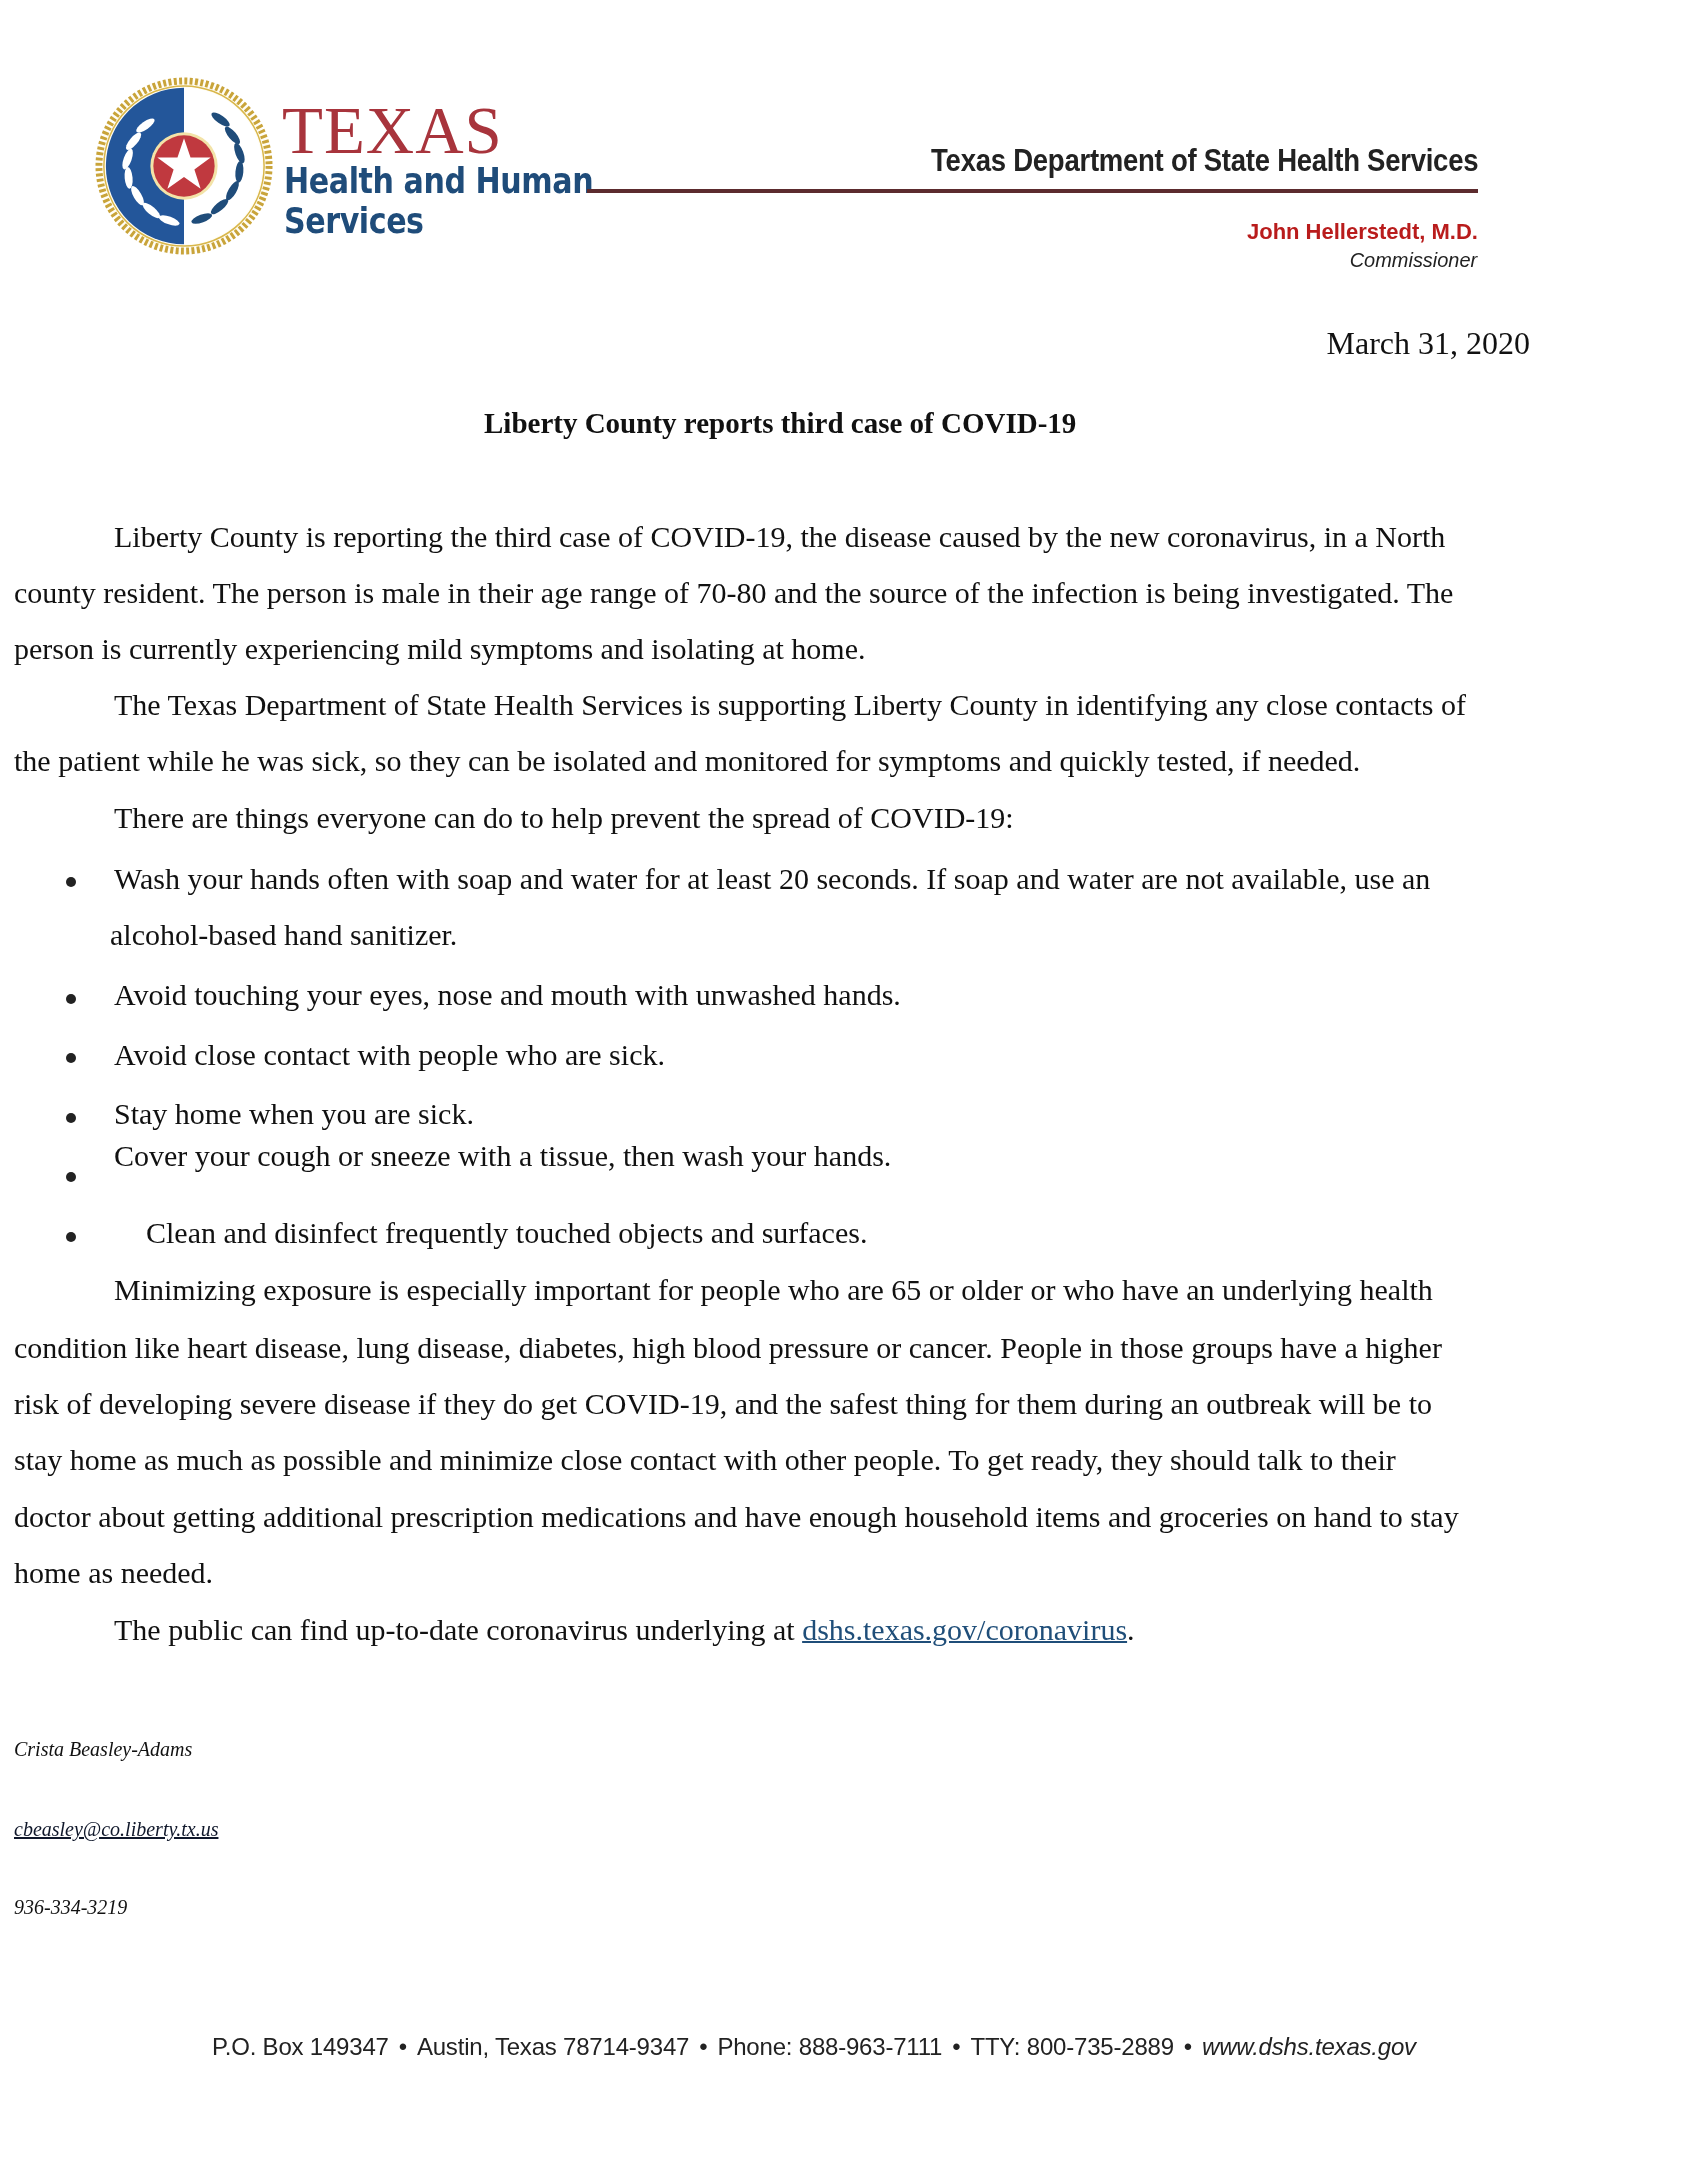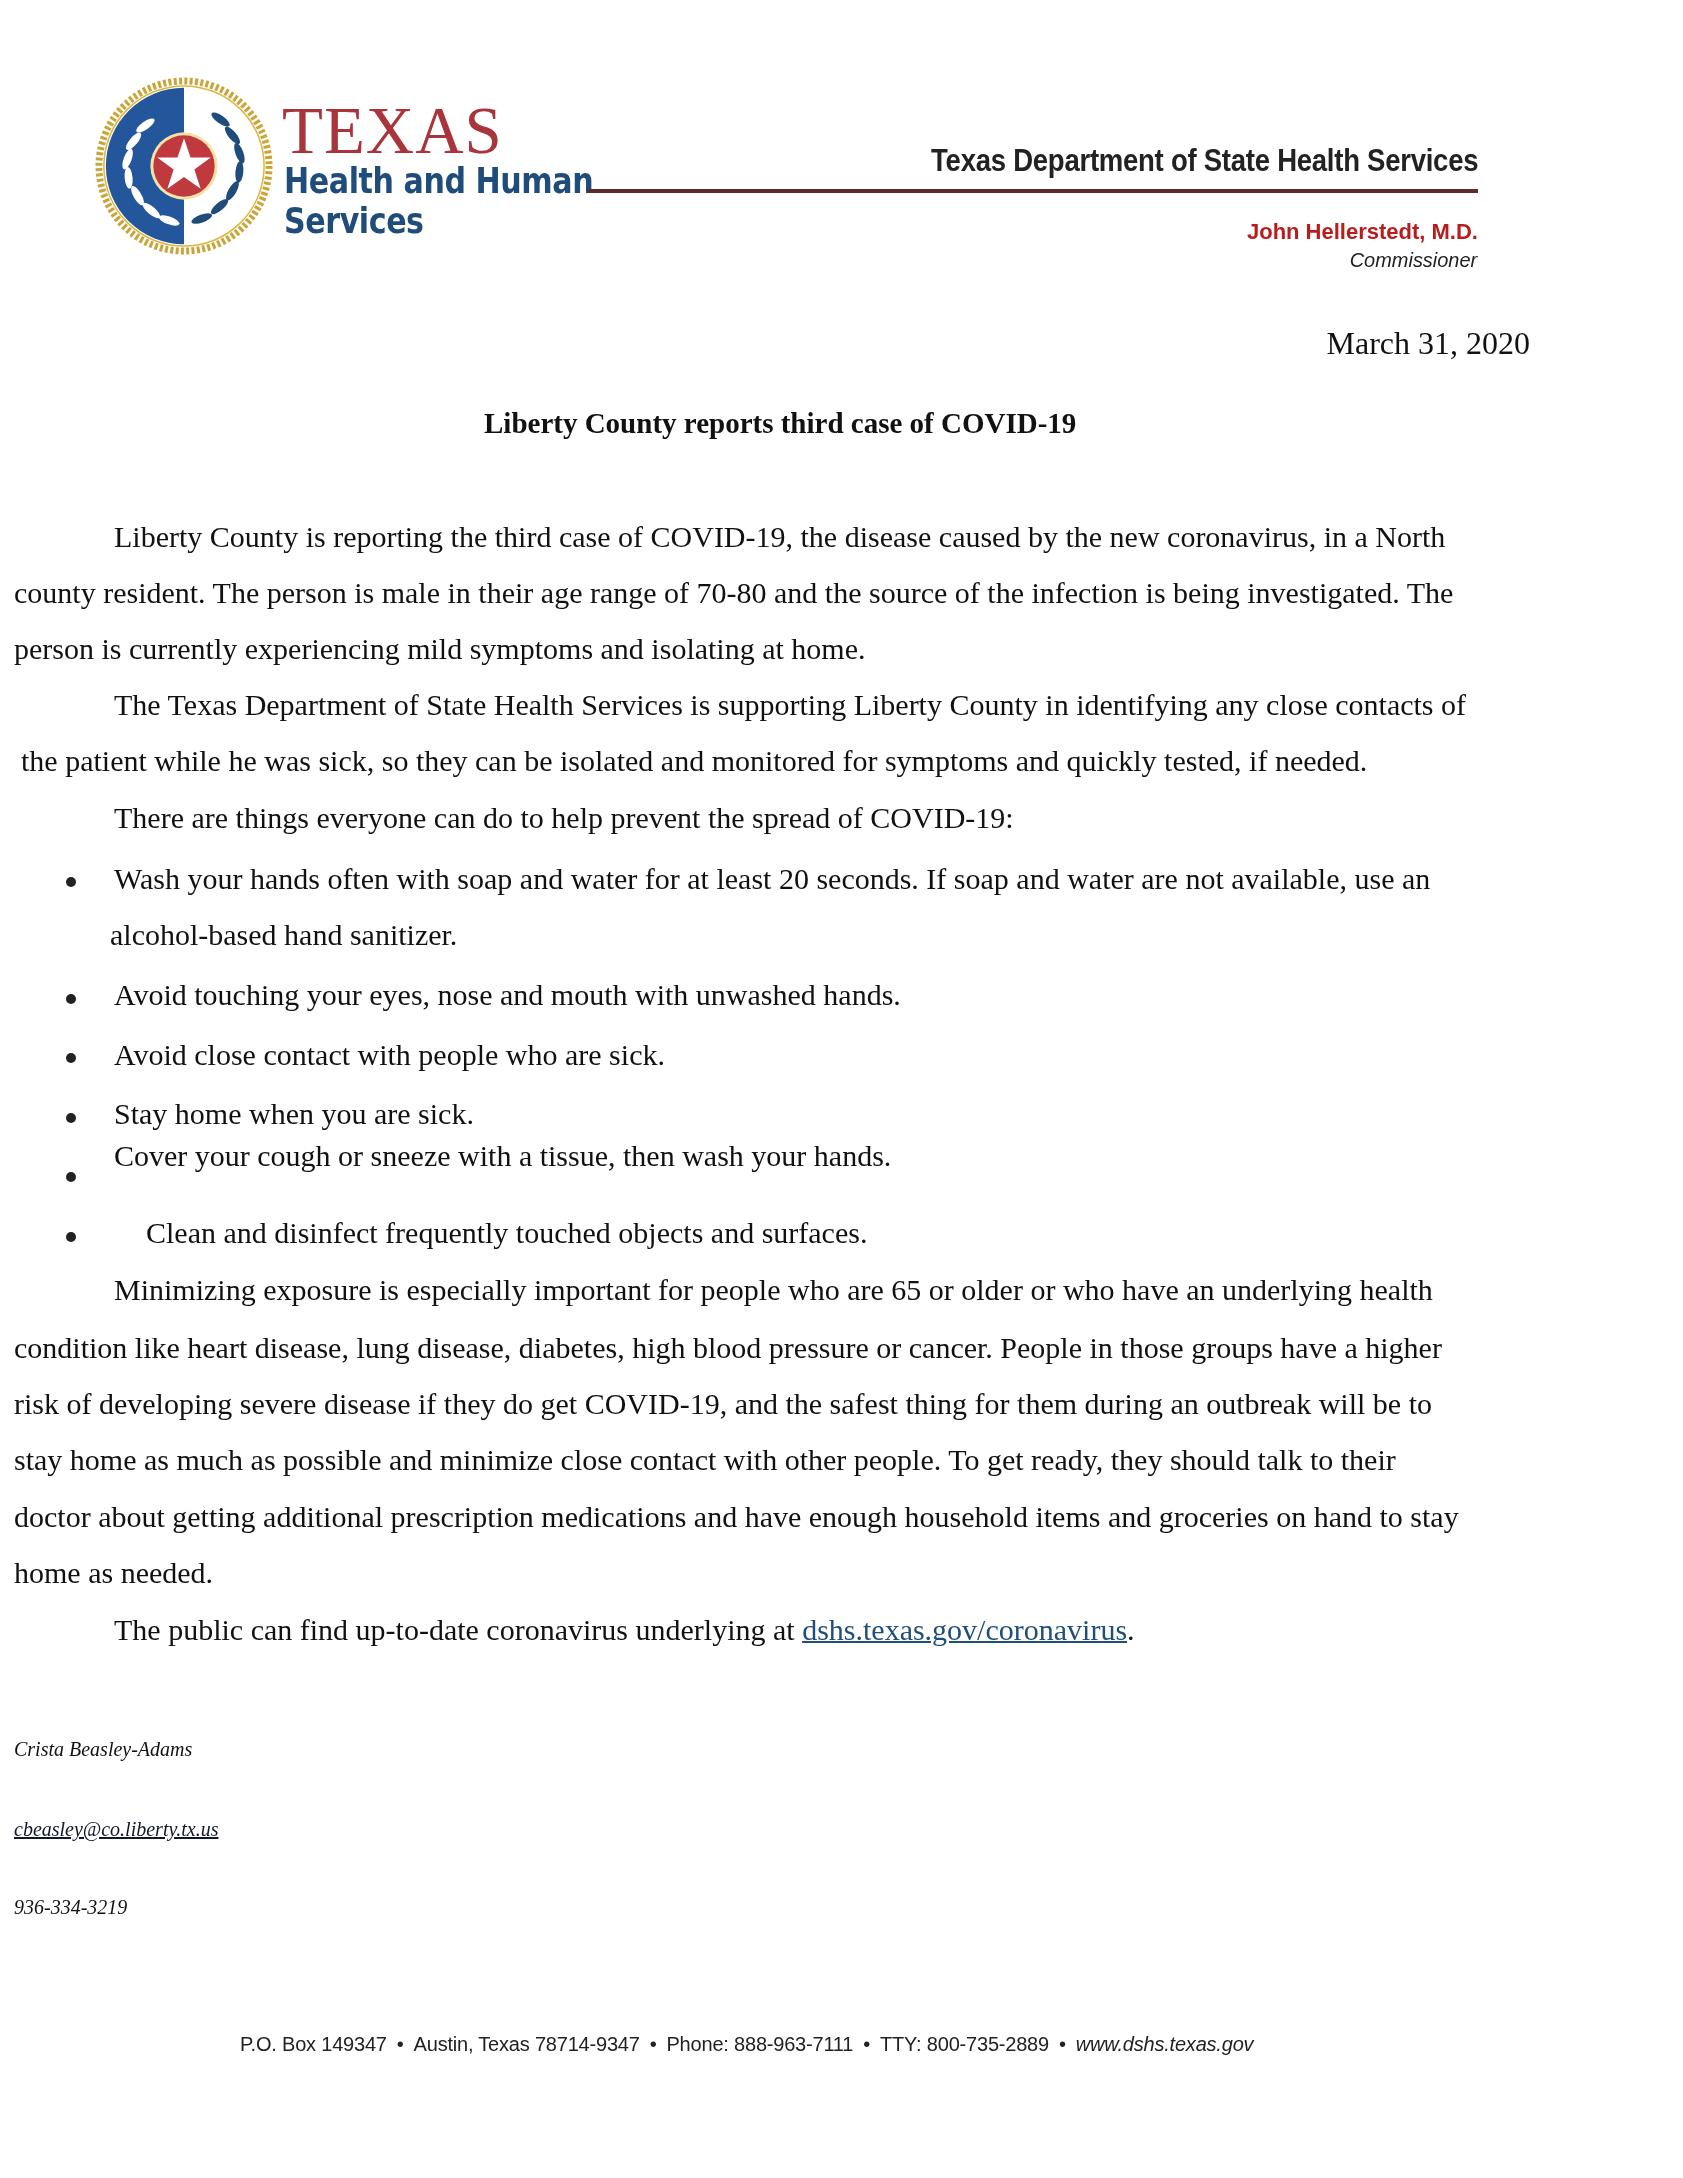--- a/index.html
+++ b/index.html
@@ -25,21 +25,21 @@
   .title { left: 484px; top: 407px; font-size: 29px; font-weight: bold; }
   .line { position: absolute; font-size: 30px; white-space: nowrap; line-height: 1; }
   .bullet { position: absolute; width: 10px; height: 10px; border-radius: 50%; background: #222; left: 66px; }
   .link { color: #1f4e79; text-decoration: underline; text-decoration-thickness: 2px; }
 
   
   .contact { left: 14px; font-size: 20px; font-style: italic; }
   .contact-email { color: #0f172a; text-decoration: underline; }
 
   
-  .footer { left: 240px; top: 2033px; font-size: 20px; font-family: "Liberation Sans", sans-serif; color: #222; letter-spacing: -0.2px; }
+  .footer { left: 212px; top: 2033px; font-size: 24px; font-family: "Liberation Sans", sans-serif; color: #222; letter-spacing: -0.2px; }
   .footer .sep { margin: 0 10px; }
   .footer .web { font-style: italic; }
 </style>
 </head>
 <body>
 
 <div>
   <svg id="seal" viewBox="0 0 182 182">
     <circle cx="91" cy="91" r="88" fill="#fffdf5"></circle>
     <circle cx="91" cy="91" r="86" fill="none" stroke="#c9a43a" stroke-width="7" stroke-dasharray="3 2.4"></circle>
@@ -85,21 +85,21 @@
 <div class="abs title">Liberty County reports third case of COVID-19</div>
 
 <div>
   <div class="line" style="left:114px; top:522px;">Liberty County is reporting the third case of COVID-19, the disease caused by the new coronavirus, in a North</div>
   <div class="line" style="left:14px; top:578px;">county resident. The person is male in their age range of 70-80 and the source of the infection is being investigated. The</div>
   <div class="line" style="left:14px; top:634px;">person is currently experiencing mild symptoms and isolating at home.</div>
 </div>
 
 <div>
   <div class="line" style="left:114px; top:690px;">The Texas Department of State Health Services is supporting Liberty County in identifying any close contacts of</div>
-  <div class="line" style="left:14px; top:746px;margin-left:7px;">the patient while he was sick, so they can be isolated and monitored for symptoms and quickly tested, if needed.</div>
+  <div class="line" style="left:14px; top:746px;">the patient while he was sick, so they can be isolated and monitored for symptoms and quickly tested, if needed.</div>
 </div>
 
 <div class="line" style="left:114px; top:803px;">There are things everyone can do to help prevent the spread of COVID-19:</div>
 
 <ul style="margin:0;padding:0;list-style:none;">
   <li>
     <span class="bullet" style="top:877px;"></span>
     <div class="line" style="left:114px; top:864px;">Wash your hands often with soap and water for at least 20 seconds. If soap and water are not available, use an</div>
     <div class="line" style="left:110px; top:920px;">alcohol-based hand sanitizer.</div>
   </li>

